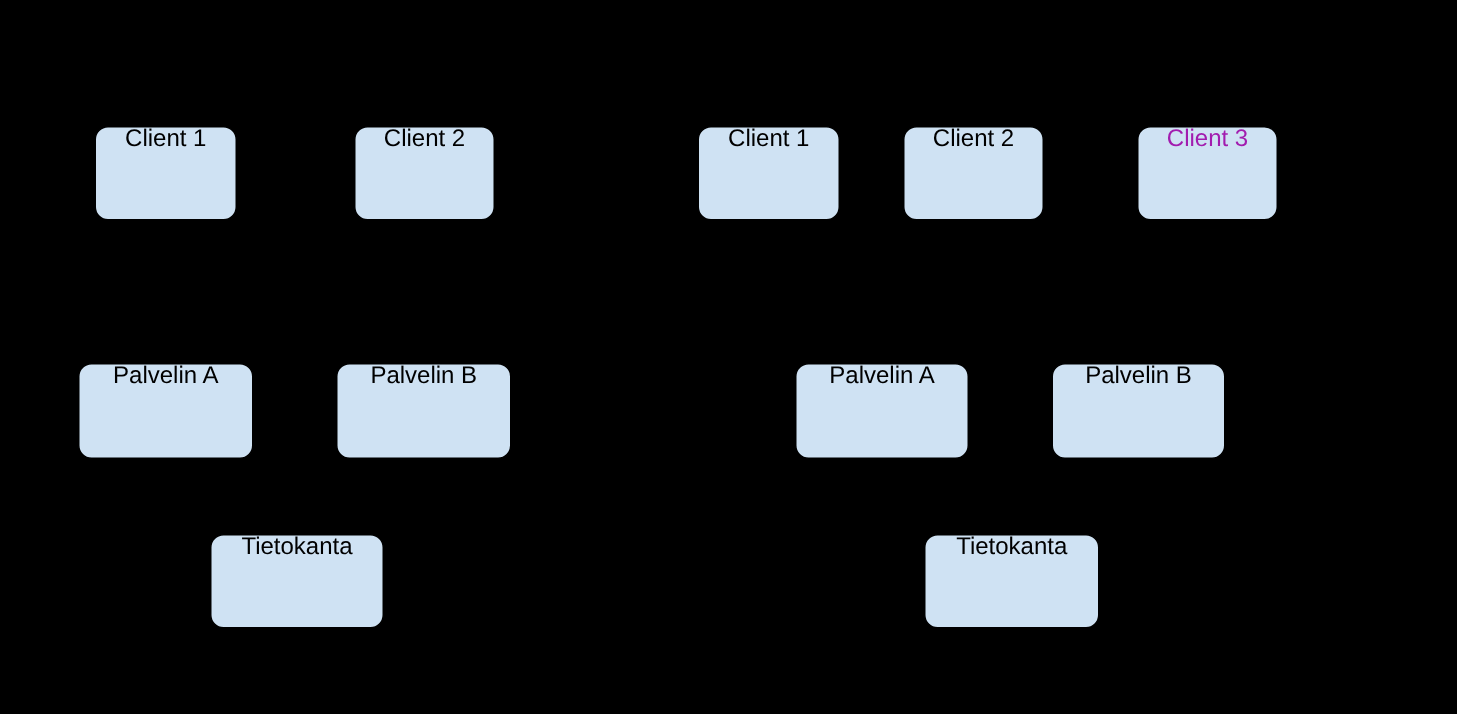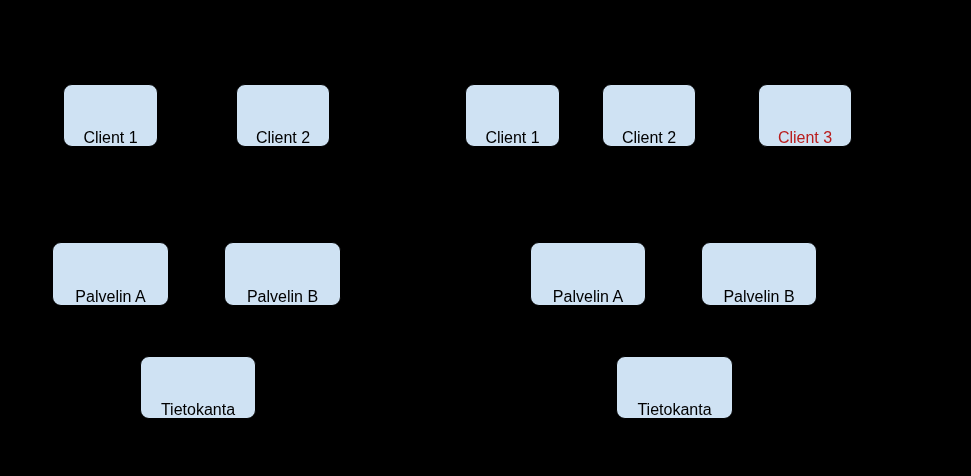--- a/index.html
+++ b/index.html
@@ -14,21 +14,21 @@
   }
   .diagram-group {
     position: absolute;
     inset: 0;
   }
   .node {
     position: absolute;
     box-sizing: border-box;
     border-radius: 9px;
     display: flex;
-    align-items: flex-end;
+    align-items: flex-start;
     justify-content: center;
   }
   .node span {
     font-size: 16px;
     line-height: 1;
     white-space: nowrap;
   }
 </style>
 </head>
 <body>
@@ -52,21 +52,21 @@
       </div>
     </div>
     <div class="diagram-group">
       <div class="node" style="left: 465px; top: 84px; width: 95px; height: 63px; background: rgb(207, 226, 243); border: 1px solid rgb(0, 0, 0);">
         <span style="color: rgb(0, 0, 0);">Client 1</span>
       </div>
       <div class="node" style="left: 602px; top: 84px; width: 94px; height: 63px; background: rgb(207, 226, 243); border: 1px solid rgb(0, 0, 0);">
         <span style="color: rgb(0, 0, 0);">Client 2</span>
       </div>
       <div class="node" style="left: 758px; top: 84px; width: 94px; height: 63px; background: rgb(207, 226, 243); border: 1px solid rgb(0, 0, 0);">
-        <span style="color: #b91c1c;">Client 3</span>
+        <span style="color: #a21caf;">Client 3</span>
       </div>
       <div class="node" style="left: 530px; top: 242px; width: 116px; height: 64px; background: rgb(207, 226, 243); border: 1px solid rgb(0, 0, 0);">
         <span style="color: rgb(0, 0, 0);">Palvelin A</span>
       </div>
       <div class="node" style="left: 701px; top: 242px; width: 116px; height: 64px; background: rgb(207, 226, 243); border: 1px solid rgb(0, 0, 0);">
         <span style="color: rgb(0, 0, 0);">Palvelin B</span>
       </div>
       <div class="node" style="left: 616px; top: 356px; width: 117px; height: 63px; background: rgb(207, 226, 243); border: 1px solid rgb(0, 0, 0);">
         <span style="color: rgb(0, 0, 0);">Tietokanta</span>
       </div>

